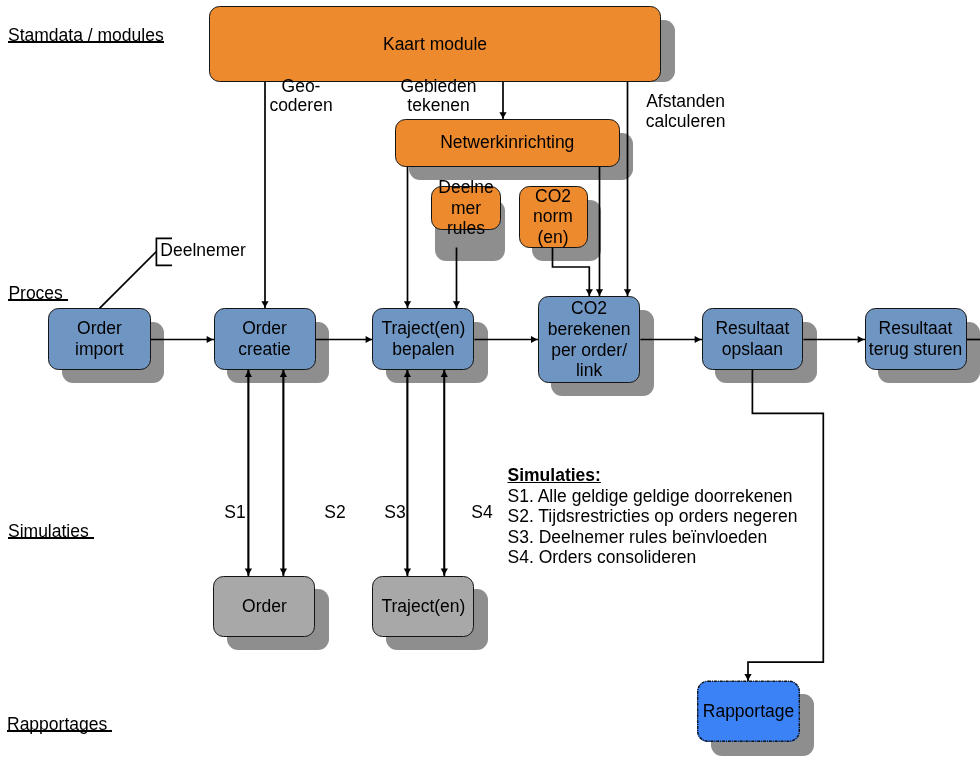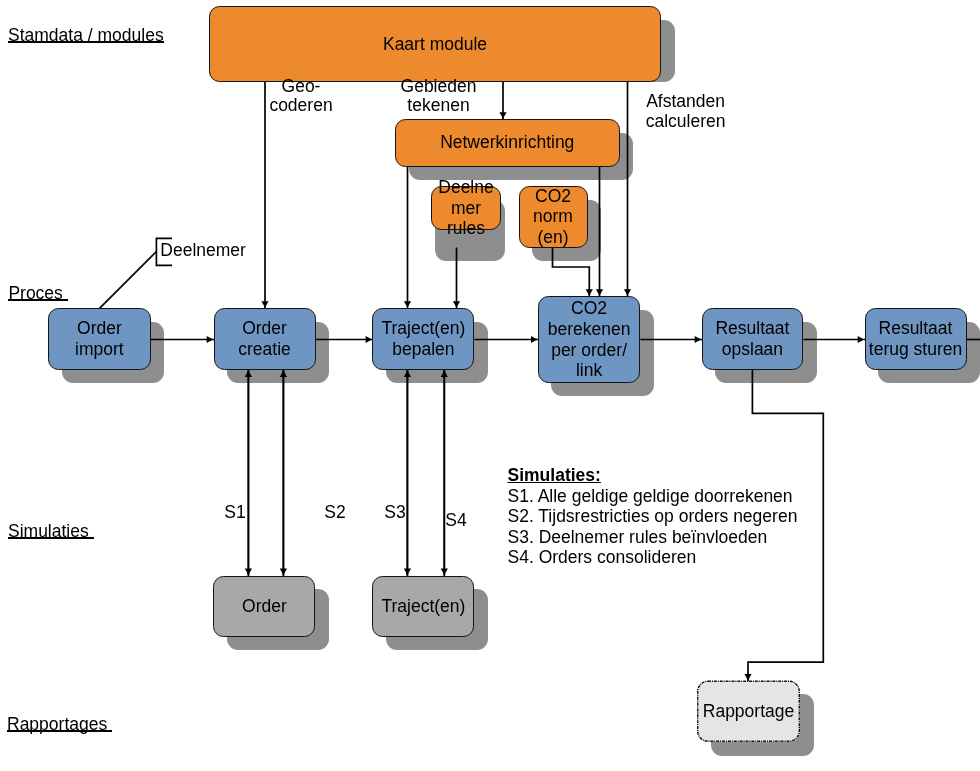--- a/index.html
+++ b/index.html
@@ -14,21 +14,21 @@
   .lane-label span::after{content:"";position:absolute;left:0;right:0;bottom:1px;height:1.5px;background:#000;}
 
   .shadow{position:absolute;background:#8E8E8E;z-index:2;border-radius:11px;}
 
   .node{position:absolute;box-sizing:border-box;border:1.2px solid #141414;
         display:flex;align-items:center;justify-content:center;text-align:center;
         font-size:17.5px;line-height:20.6px;z-index:5;white-space:pre;border-radius:10.5px;}
   .node.orange{background:#ED8A2E;}
   .node.blue{background:#6F95C2;}
   .node.grey{background:#A8A8A8;}
-  .node.yellow{background:#e5e5e5;border:none;text-align:right;}
+  .node.yellow{background:#3b82f6;border:none;text-align:right;}
   .dash-border{position:absolute;left:0;top:0;width:980px;height:771px;z-index:6;pointer-events:none;}
 
   .edge-label{position:absolute;font-size:17.5px;line-height:19.7px;text-align:center;white-space:pre;z-index:6;transform:translateX(-50%);}
 
   svg.lines{position:absolute;left:0;top:0;width:980px;height:771px;z-index:4;overflow:visible;}
 
   .legend{position:absolute;font-size:17.5px;line-height:20.6px;z-index:6;white-space:pre;}
   .legend .ltitle{font-weight:bold;text-decoration:underline;}
 </style>
 </head>
@@ -150,21 +150,21 @@
   <div class="edge-label" style="left:301px;top:76.7px;">Geo-
 coderen</div>
   <div class="edge-label" style="left:438.5px;top:76.7px;">Gebieden
 tekenen</div>
   <div class="edge-label" style="left:685.6px;top:92px;">Afstanden
 calculeren</div>
   <div class="edge-label" style="left:160.3px;top:240.8px;transform:none;text-align:left;">Deelnemer</div>
   <div class="edge-label" style="left:235px;top:503px;">S1</div>
   <div class="edge-label" style="left:299px;top:503px;margin-left:36px;">S2</div>
   <div class="edge-label" style="left:395px;top:503px;">S3</div>
-  <div class="edge-label" style="left:456px;top:503px;margin-top:8px;">S4</div>
+  <div class="edge-label" style="left:482px;top:503px;">S4</div>
 
   <div class="legend" style="left:478.5px;top:465px;white-space:normal;margin-left:29px;">
     <div class="ltitle">Simulaties:</div>
     <div>S1. Alle geldige geldige doorrekenen</div>
     <div>S2. Tijdsrestricties op orders negeren</div>
     <div>S3. Deelnemer rules beïnvloeden</div>
     <div>S4. Orders consolideren</div>
   </div>
 
 </div>

